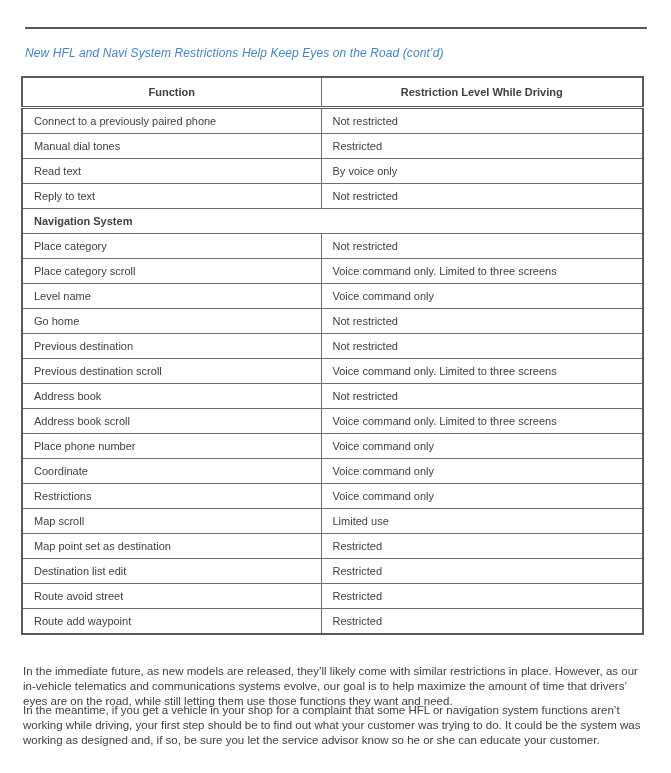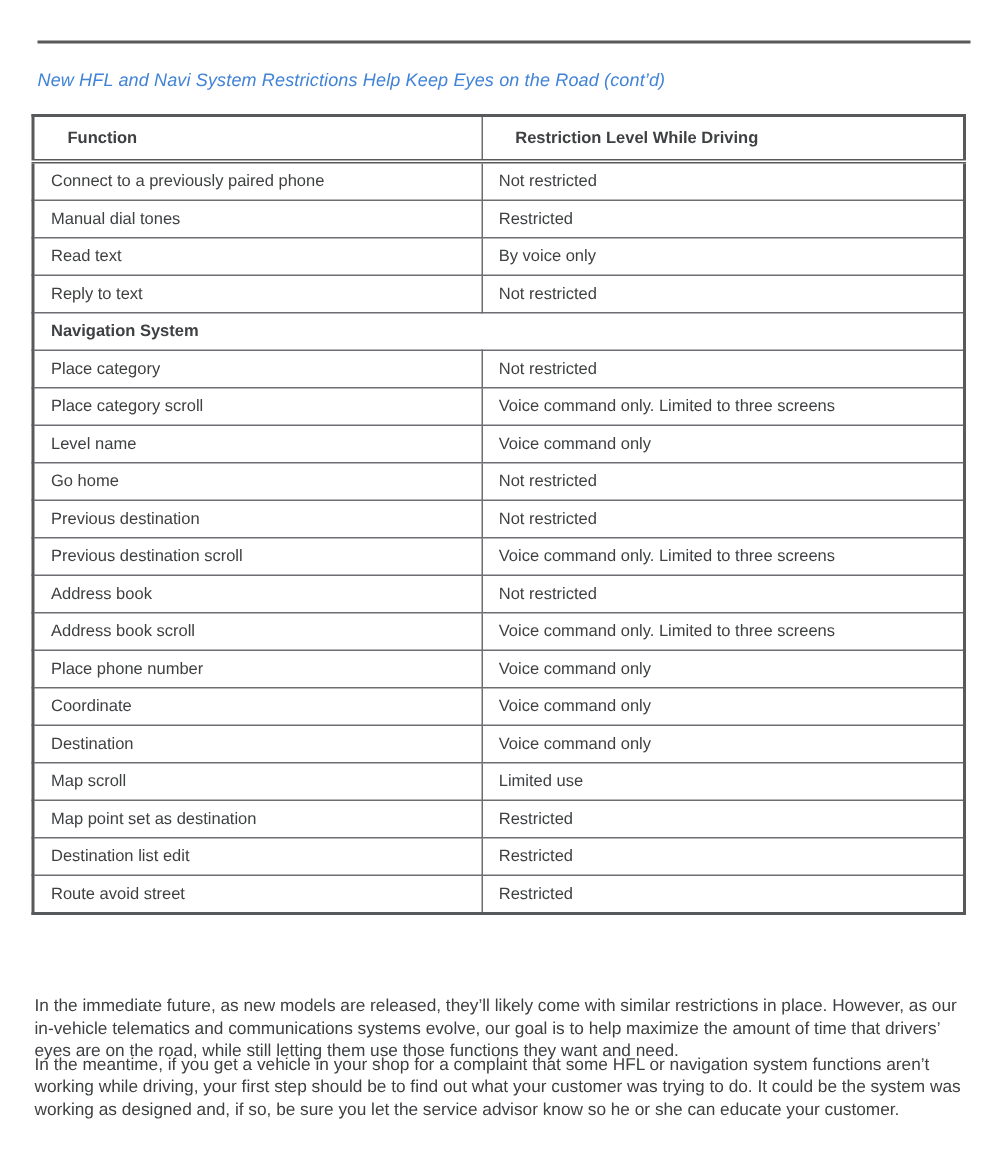--- a/index.html
+++ b/index.html
@@ -45,25 +45,25 @@
     border-collapse: collapse;
     border: 2px solid #58595b;
     table-layout: fixed;
   }
   table.restrictions col.c1 { width: 299px; }
   table.restrictions th {
     height: 24px;
     font-size: 11px;
     font-weight: bold;
     color: #3f4042;
-    text-align: left;
+    text-align: center;
     vertical-align: middle;
     border: 1px solid #6d6e71;
     border-bottom: 3px double #58595b;
-    padding: 2px 22px;
+    padding: 2px 8px;
   }
   table.restrictions td {
     font-size: 11px;
     color: #3f4042;
     border: 1px solid #6d6e71;
     padding: 5px 11px 6px 11px;
     vertical-align: middle;
     height: 13px;
     margin-top: 28px;
   }
@@ -156,39 +156,43 @@
         </tr>
         <tr>
           <td>Place phone number</td>
           <td>Voice command only</td>
         </tr>
         <tr>
           <td>Coordinate</td>
           <td>Voice command only</td>
         </tr>
         <tr>
-          <td>Destination</td>
+          <td>Restrictions</td>
           <td>Voice command only</td>
         </tr>
         <tr>
           <td>Map scroll</td>
           <td>Limited use</td>
         </tr>
         <tr>
           <td>Map point set as destination</td>
           <td>Restricted</td>
         </tr>
         <tr>
           <td>Destination list edit</td>
           <td>Restricted</td>
         </tr>
         <tr>
           <td>Route avoid street</td>
           <td>Restricted</td>
         </tr>
+        <tr>
+          <td>Route add waypoint</td>
+          <td>Restricted</td>
+        </tr>
       </tbody>
   </table>
 
   <p class="body-text para-1">In the immediate future, as new models are released, they’ll likely come with similar restrictions in place. However, as our in-vehicle telematics and communications systems evolve, our goal is to help maximize the amount of time that drivers’ eyes are on the road, while still letting them use those functions they want and need.</p>
 
   <p class="body-text para-2">In the meantime, if you get a vehicle in your shop for a complaint that some HFL or navigation system functions aren’t working while driving, your first step should be to find out what your customer was trying to do. It could be the system was working as designed and, if so, be sure you let the service advisor know so he or she can educate your customer.</p>
 
 </div>
 
 </body></html>

